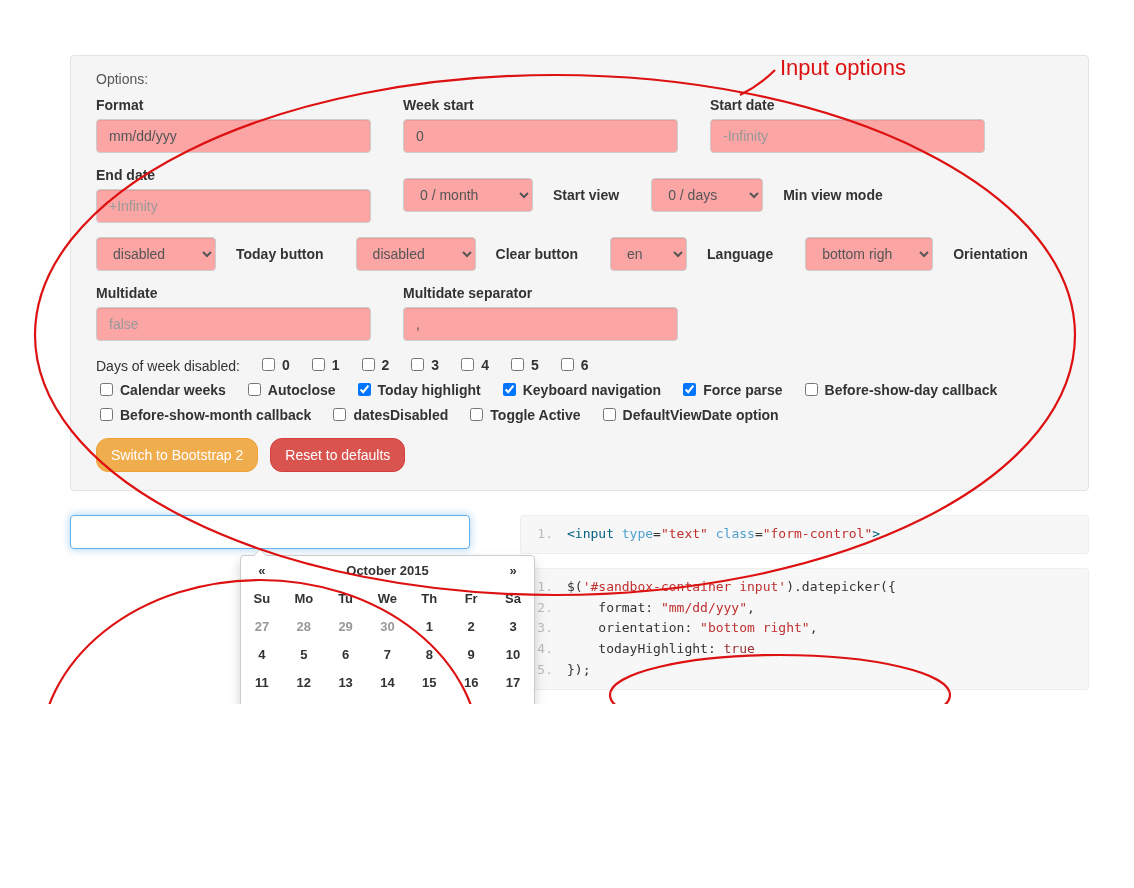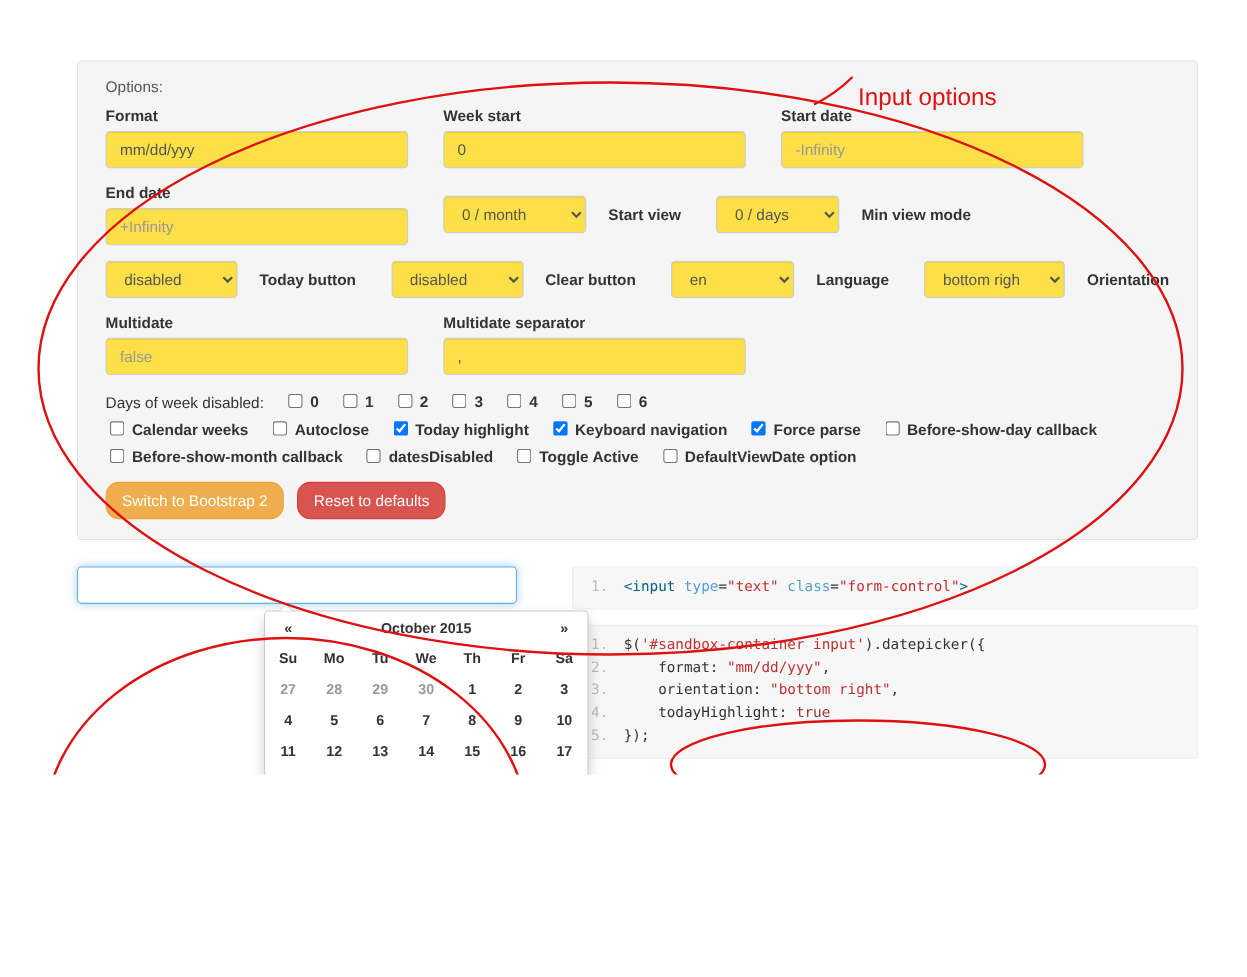--- a/index.html
+++ b/index.html
@@ -22,21 +22,21 @@
   .row { display: flex; flex-wrap: wrap; gap: 20px 32px; margin-bottom: 14px; }
   .field { display: flex; flex-direction: column; }
   .field.wide input { width: 275px; }
   .field label { font-weight: bold; margin-bottom: 6px; font-size: 14px; }
   .form-control {
     height: 34px;
     padding: 6px 12px;
     font-size: 14px;
     line-height: 1.42857;
     color: #555;
-    background: #fde047;
+    background: #fca5a5;
     border: 1px solid #ccc;
     border-radius: 4px;
     box-shadow: inset 0 1px 1px rgba(0,0,0,.075);
   }
   .form-control::placeholder { color: #999; }
   select.form-control { padding-right: 24px; }
   .inline-pair { display:flex; align-items:center; gap:20px; }
   .inline-pair label { font-weight: bold; }
   .chk-row { display:flex; flex-wrap:wrap; align-items:flex-end; gap:6px 18px; margin-bottom:6px; }
   .chk-row .lead { font-weight:normal; color:#333; }
@@ -150,21 +150,21 @@
       </select>
       <label>Today button</label>
     </div>
     <div class="inline-pair">
       <select class="form-control" style="width:120px">
         <option>disabled</option>
       </select>
       <label>Clear button</label>
     </div>
     <div class="inline-pair">
-      <select class="form-control" style="width:112px">
+      <select class="form-control" style="width:77px">
         <option>en</option>
       </select>
       <label>Language</label>
     </div>
     <div class="inline-pair">
       <select class="form-control" style="width:128px">
         <option>bottom right</option>
       </select>
       <label>Orientation</label>
     </div>
@@ -382,17 +382,17 @@
   <ellipse cx="555" cy="280" rx="520" ry="260"></ellipse>
 
   <path d="M 740 40 C 760 30, 770 20, 775 15"></path>
 
   <ellipse cx="260" cy="700" rx="220" ry="175"></ellipse>
 
   <ellipse cx="780" cy="640" rx="170" ry="40"></ellipse>
 
   <path d="M 720 675 C 720 710, 720 740, 720 760"></path>
 </svg>
-<div class="anno anno-text" style="left:780px; top:20px;">Input options</div>
+<div class="anno anno-text" style="left:780px; top:0;">Input options</div>
 
 <div class="anno anno-text" style="left:650px; top:760px;">Option code to use</div>
 
 </div>
 
 </body></html>

